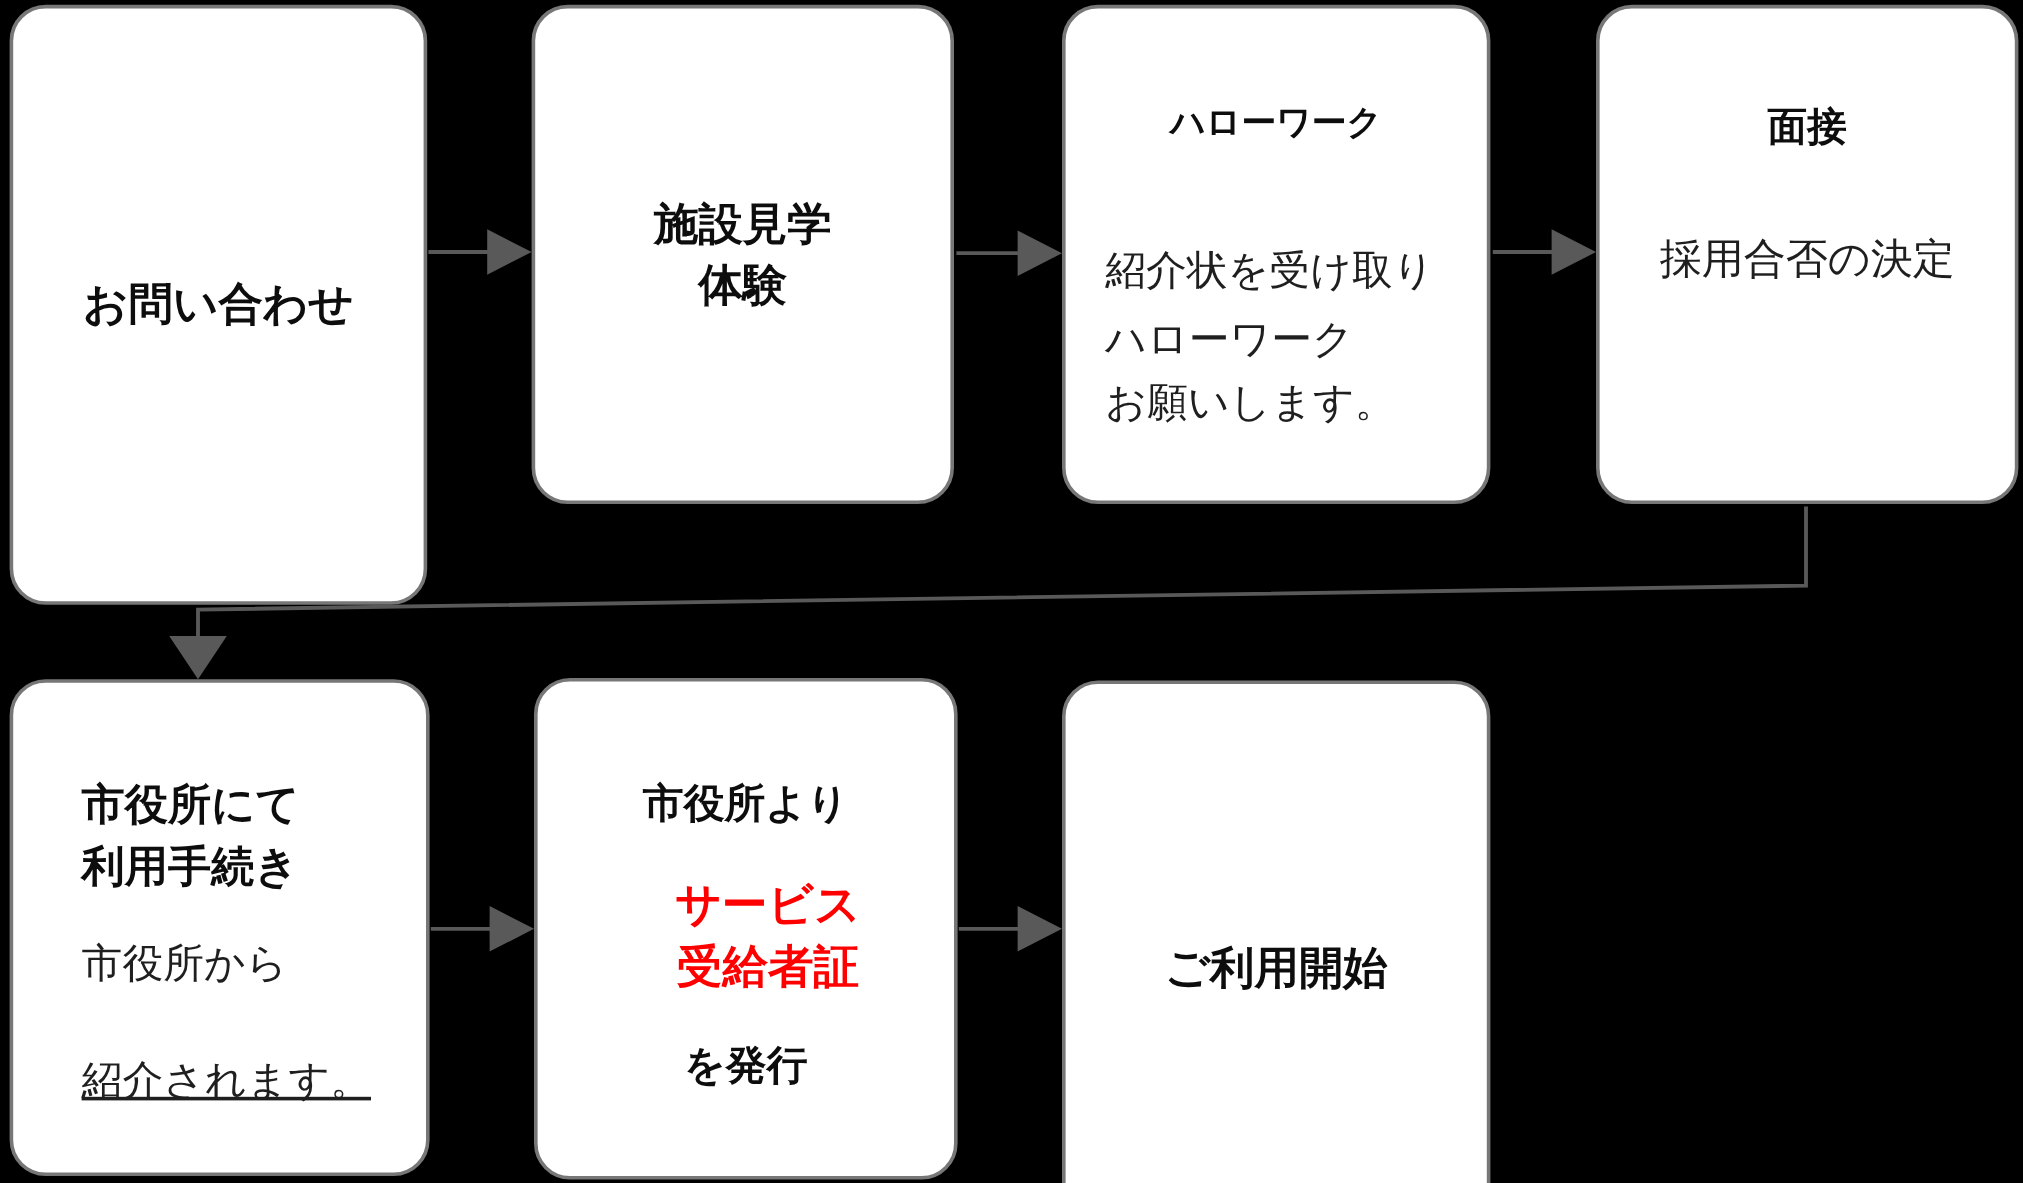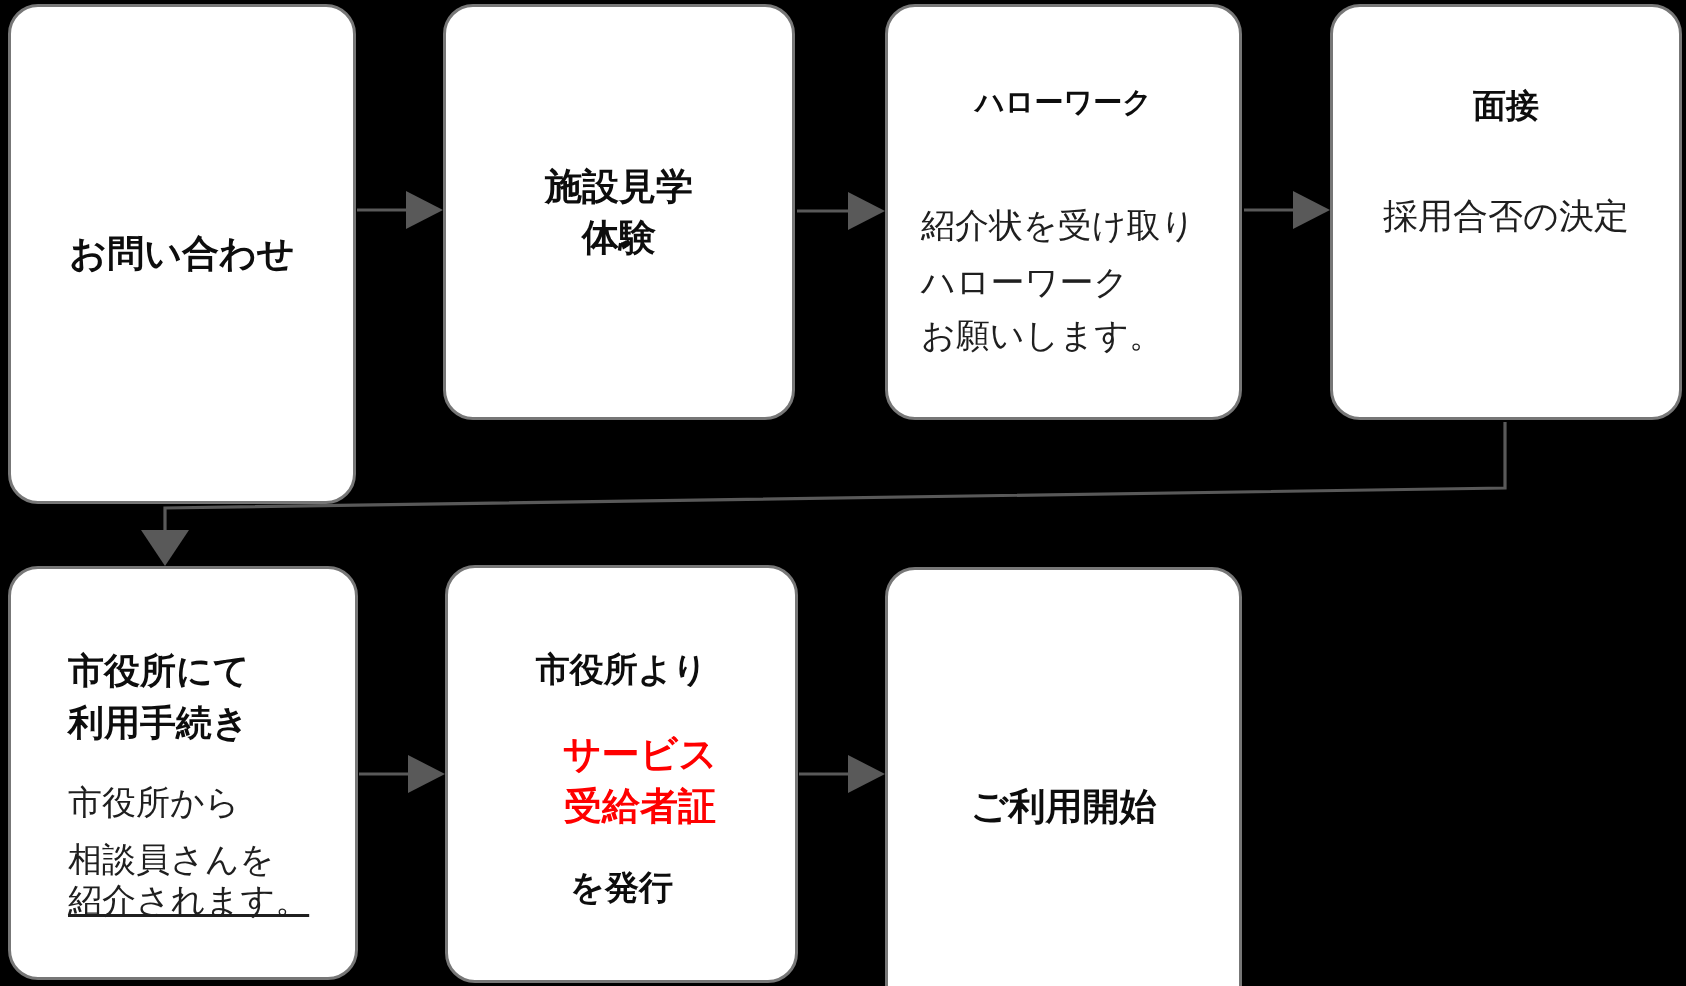--- a/index.html
+++ b/index.html
@@ -91,21 +91,20 @@
 
   <div class="box" id="box-interview">
     <div class="ln bold f33 title">面接</div>
     <div class="ln f35 body-text body">採用合否の決定</div>
   </div>
 
   <div class="box" id="box-city-hall">
     <div class="ln bold f36 left t1">市役所にて</div>
     <div class="ln bold f36 left t2">利用手続き</div>
     <div class="ln f34 body-text left b1">市役所から</div>
-    <div class="ln f34 body-text left b2">相談員さんを</div>
     <div class="ln f34 body-text left b3">紹介されます。</div>
   </div>
 
   <div class="box" id="box-certificate">
     <div class="ln bold f34 l1">市役所より</div>
     <div class="ln bold f38 red l2">サービス</div>
     <div class="ln bold f38 red l3">受給者証</div>
     <div class="ln bold f34 l4">を発行</div>
   </div>
 

